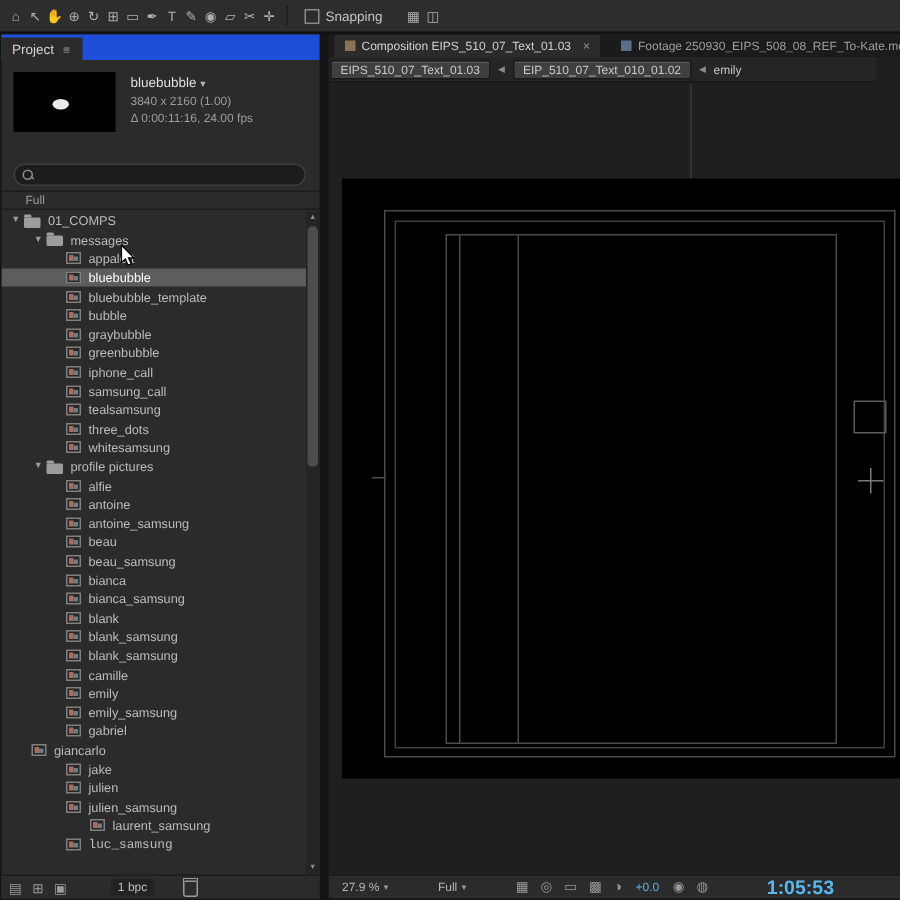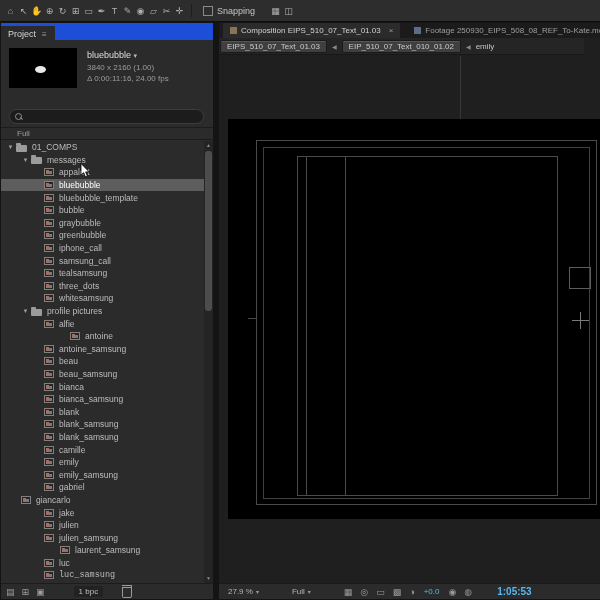--- a/index.html
+++ b/index.html
@@ -73,21 +73,21 @@
   #compview{position:absolute;left:9px;top:96px;width:372px;height:400px;background:#000;overflow:hidden}
   .wire{position:absolute;border:1px solid #4a4a4a;box-sizing:border-box}
   .wline{position:absolute;background:#4a4a4a}
   .xline{position:absolute;background:#7a7a7a}
   .cfooter{position:absolute;left:0;bottom:0;width:381px;height:16px;background:#2b2b2b;border-top:1px solid #1a1a1a;
     display:flex;align-items:center;gap:9px;padding:0 9px;font-size:8px;color:#b5b5b5;box-sizing:border-box;white-space:nowrap}
   .dd{display:flex;align-items:center;gap:3px}
   .dd::after{content:"▾";font-size:6px;color:#9a9a9a}
   .vicon{font-size:9px;color:#9a9a9a}
   .blue{color:#58b6f0}
-  .tcode{font-size:10px;font-weight:bold;color:#58b6f0;margin-left:16px}
+  .tcode{font-size:13px;font-weight:bold;color:#58b6f0;margin-left:30px}
   
   #cursor{position:absolute;left:80px;top:163px;z-index:50}
 </style>
 </head>
 <body>
 
 <div id="topbar">
   <span style="display:flex">
       <span class="tool">⌂</span>
       <span class="tool">↖</span>
@@ -197,21 +197,21 @@
       </div>
       <div class="row" style="padding-left: 19px;">
         <span class="twirl">▼</span>
         <span class="folder"></span>
         <span>profile pictures</span>
       </div>
       <div class="row" style="padding-left: 43px;">
         <span class="compicon"></span>
         <span>alfie</span>
       </div>
-      <div class="row" style="padding-left: 43px; margin-left: 26px;">
+      <div class="row" style="padding-left: 43px;">
         <span class="compicon"></span>
         <span>antoine</span>
       </div>
       <div class="row" style="padding-left: 43px;">
         <span class="compicon"></span>
         <span>antoine_samsung</span>
       </div>
       <div class="row" style="padding-left: 43px;">
         <span class="compicon"></span>
         <span>beau</span>
@@ -268,24 +268,20 @@
         <span class="compicon"></span>
         <span>julien</span>
       </div>
       <div class="row" style="padding-left: 43px;">
         <span class="compicon"></span>
         <span>julien_samsung</span>
       </div>
       <div class="row" style="padding-left: 59px;">
         <span class="compicon"></span>
         <span>laurent_samsung</span>
-      </div>
-      <div class="row" style="padding-left: 43px;">
-        <span class="compicon"></span>
-        <span>luc</span>
       </div>
       <div class="row" style="padding-left: 43px; font-family: Liberation Mono, monospace;">
         <span class="compicon"></span>
         <span>luc_samsung</span>
       </div>
     </div>
 
   <div class="vscroll">
     <span class="varrow" style="top:0">▲</span>
     <div class="vthumb"></div>

